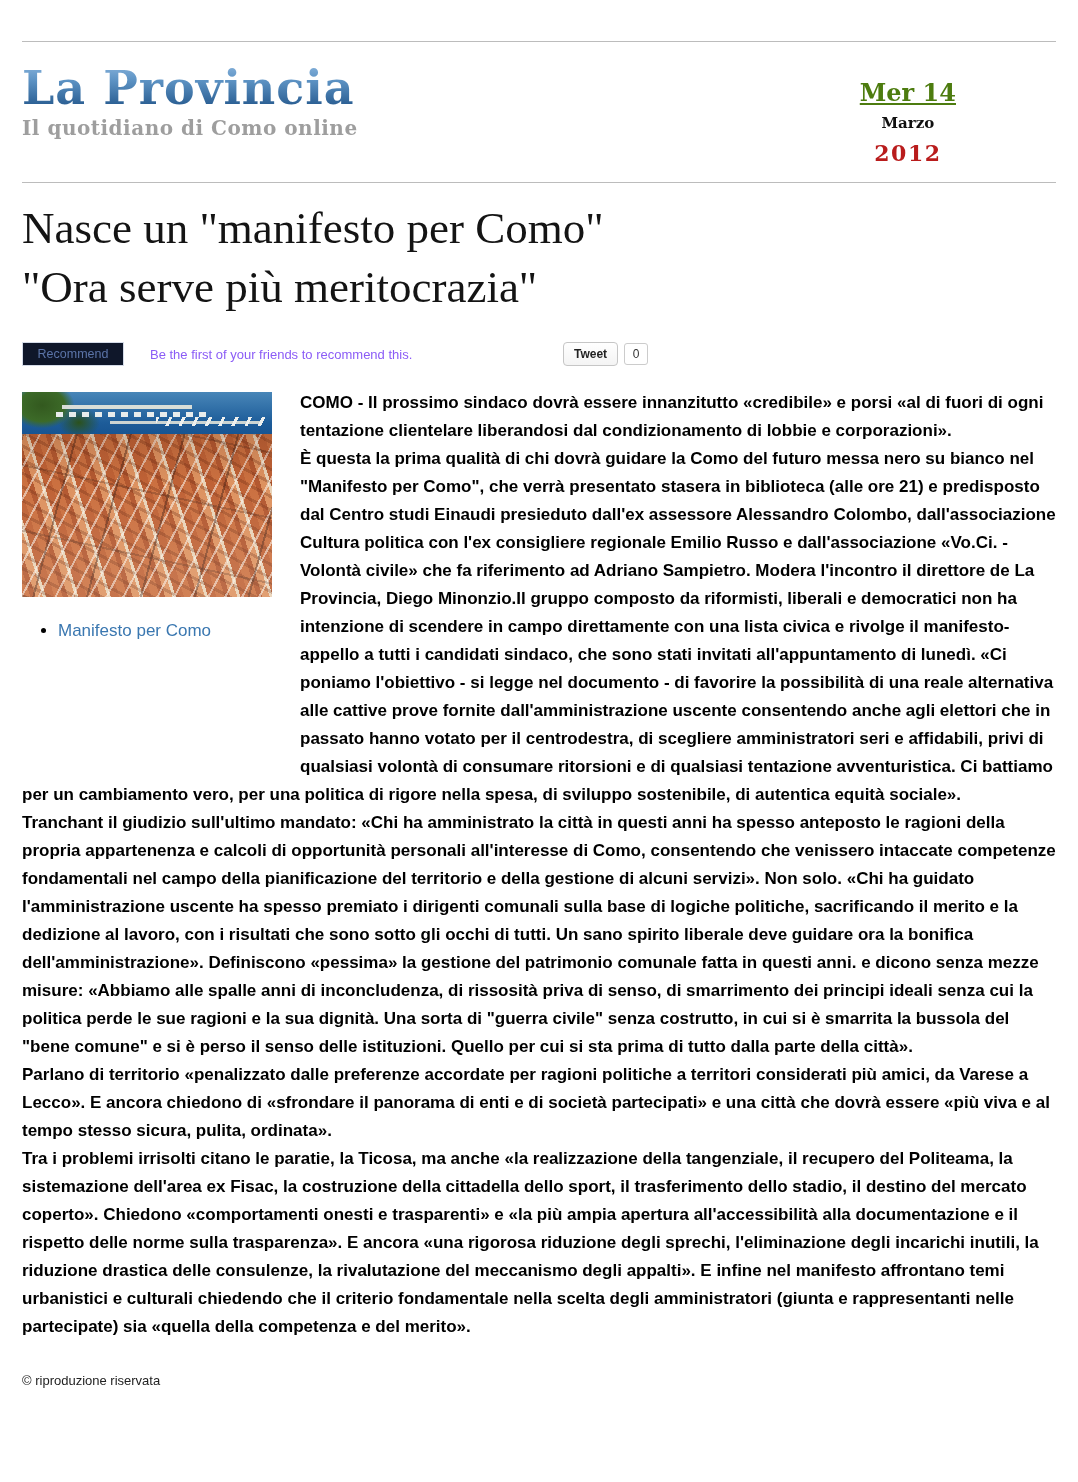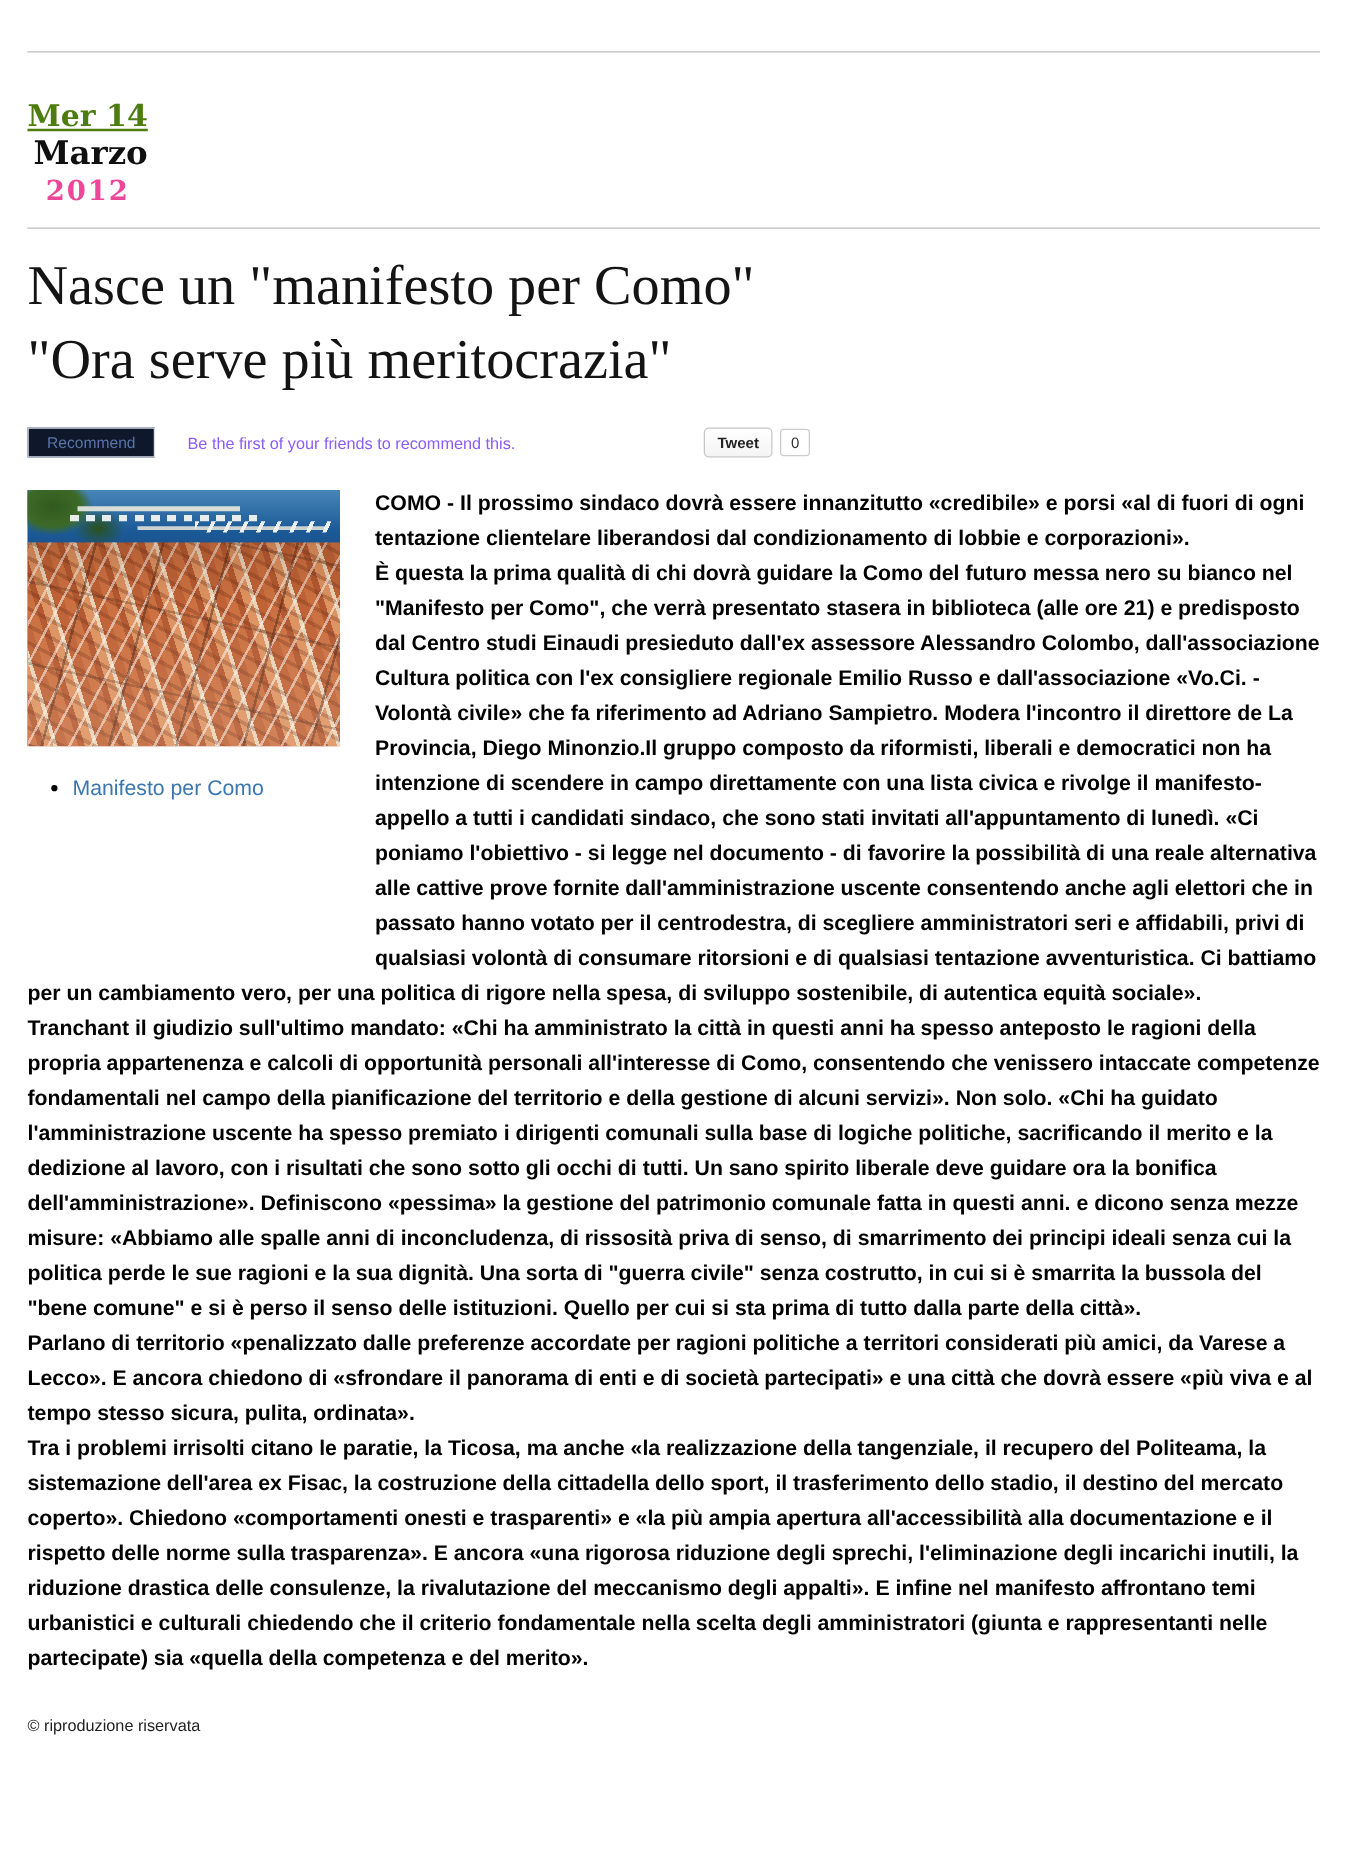--- a/index.html
+++ b/index.html
@@ -25,22 +25,22 @@
   }
   .logo-tagline {
     font-family:"DejaVu Serif", serif; font-weight:bold; font-size:20px;
     color:#9e9e9e; margin-top:2px; letter-spacing:0.5px;
   }
   .date-block {
     text-align:center; font-family:"DejaVu Serif", serif; font-weight:bold;
     margin:16px 100px 0 0; line-height:30px;
   }
   .date-line1 { color:#4d7c0f; font-size:24px;text-decoration:underline; }
-  .date-line2 { color:#101010; font-size:26px;text-align:right; }
-  .date-line3 { color:#ec4899; font-size:22px; letter-spacing:1.5px; }
+  .date-line2 { color:#101010; font-size:15px; }
+  .date-line3 { color:#b91c1c; font-size:22px; letter-spacing:1.5px; }
 
   
   .headline {
     font-family:"Liberation Serif", serif; font-weight:400;
     font-size:45px; line-height:59px; color:#141414; margin:16px 0 0;
   }
 
   
   .social { display:flex; align-items:center; margin-top:24px; height:26px; }
   .recommend-btn {
@@ -101,20 +101,24 @@
   .copyright { clear:both; font-size:13px; color:#222; padding:26px 0 42px; }
 </style>
 </head>
 <body>
 
 <div class="page">
 
   <hr class="rule rule-top">
 
   <div class="site-header">
+    <div>
+      <div class="logo-title">La Provincia</div>
+      <div class="logo-tagline">Il quotidiano di Como online</div>
+    </div>
     <div class="date-block">
       <div class="date-line1">Mer 14</div>
       <div class="date-line2">Marzo</div>
       <div class="date-line3">2012</div>
     </div>
   </div>
 
   <hr class="rule">
 
   <h1 class="headline">

